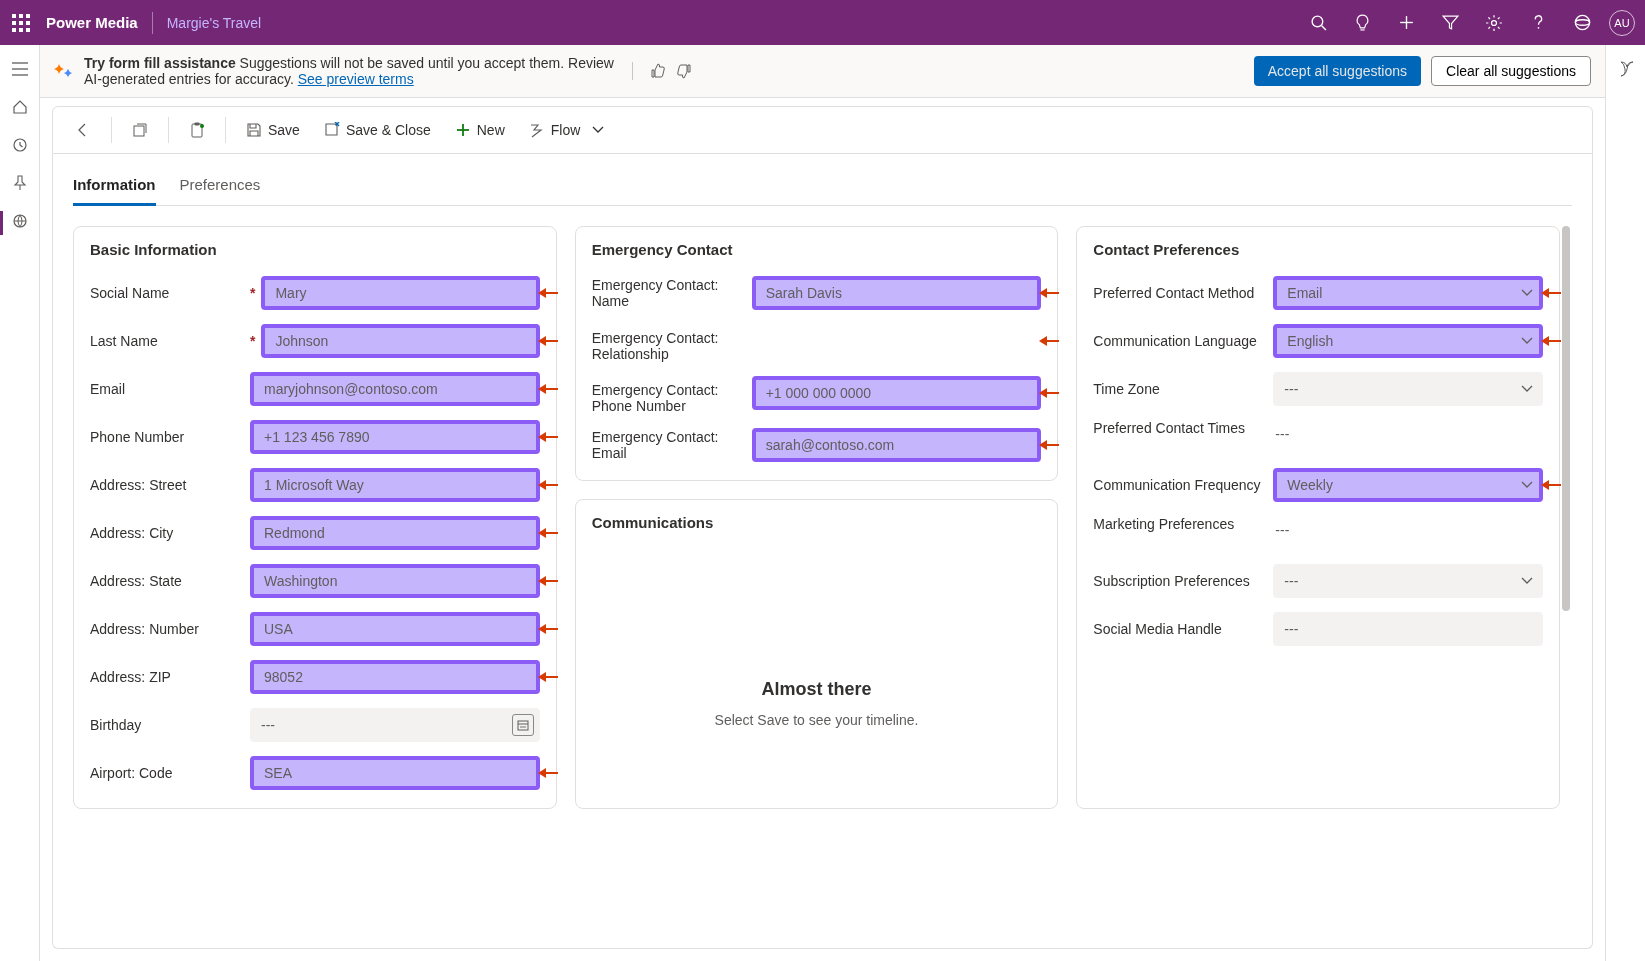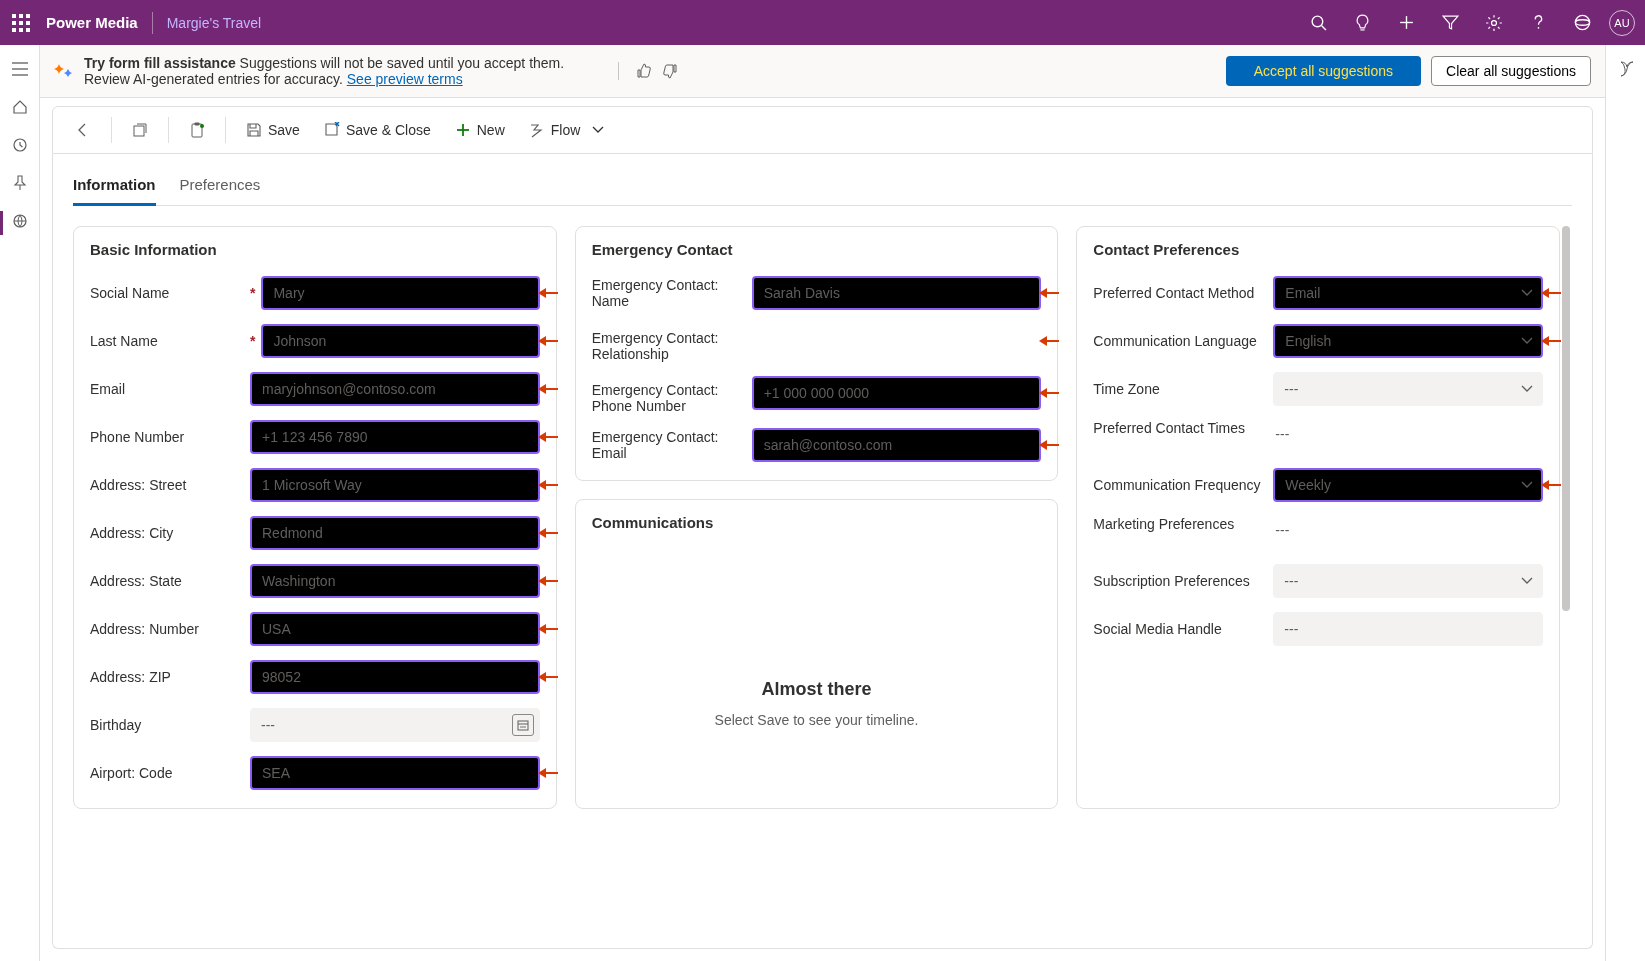--- a/index.html
+++ b/index.html
@@ -27,21 +27,21 @@
   .copilot-rail { width:40px; border-left:1px solid #e1dfdd; display:flex; flex-direction:column; align-items:center; padding-top:14px;}
   .copilot-rail .rail-icon { width:22px; height:22px; color:#605e5c; cursor:pointer;}
 
   .infobar { display:flex; align-items:center; gap:10px; padding:10px 14px; border-bottom:1px solid #e1dfdd; background:#faf9f8;}
   .infobar .sparkle { width:20px; height:20px;}
   .infobar .info-text { flex:1;}
   .infobar .info-text b { font-weight:600;}
   .infobar .info-text a { color:#0067b8;}
   .infobar .vote { display:flex; gap:4px; margin-left:4px;}
   .infobar .vote-btn { width:22px; height:22px; color:#605e5c; cursor:pointer; display:flex; align-items:center; justify-content:center;}
-  .infobar button.primary { background:#0067b8; color:#fde047; border:none; padding:7px 28px; border-radius:4px; font-size:14px; cursor:pointer;}
+  .infobar button.primary { background:#0067b8; color:#e5e5e5; border:none; padding:7px 14px; border-radius:4px; font-size:14px; cursor:pointer;}
   .infobar button.secondary { background:#fff; border:1px solid #8a8886; padding:6px 14px; border-radius:4px; font-size:14px; cursor:pointer;}
 
   .cmdbar { display:flex; align-items:center; gap:4px; padding:0 12px; height:48px; margin:8px 12px 0 12px; border:1px solid #e1dfdd; border-radius:6px 6px 0 0; background:#fff;}
   .cmdbar .cmd-btn { display:flex; align-items:center; gap:6px; padding:6px 10px; border-radius:4px; cursor:pointer; font-size:14px;}
   .cmdbar .vsep { width:1px; height:26px; background:#e1dfdd; margin:0 6px;}
 
   .page-card { margin:0 12px 12px 12px; border:1px solid #e1dfdd; border-top:none; border-radius:0 0 6px 6px; flex:1; overflow:auto; background:#fff; padding:16px 20px 4px 20px; position:relative;}
   .page-title { font-size:24px; font-weight:600; margin-bottom:26px;}
   .tabs { display:flex; gap:24px; border-bottom:1px solid #e1dfdd; margin-bottom:20px;}
   .tab { padding:6px 0 12px 0; font-size:15px; color:#605e5c; cursor:pointer; position:relative;}
@@ -49,21 +49,21 @@
   .tab.active::after { content:""; position:absolute; bottom:-1px; left:0; right:0; height:3px; background:#0067b8;}
 
   .sections-row { display:grid; grid-template-columns: 1fr 1fr 1fr; gap:18px;border-radius:27px; }
   .section-card { border:1px solid #e1dfdd; border-radius:8px; padding:14px 16px 18px 16px;}
   .section-title { font-weight:600; font-size:15px; margin-bottom:18px;}
 
   .field-row { display:flex; align-items:center; margin-bottom:14px; position:relative;}
   .field-label { width:160px; font-size:14px; color:#323130; padding-right:8px;}
   .req { color:#a4262c; margin-right:6px; font-weight:600;}
   .field-input-wrap { flex:1; position:relative;}
-  .field-input { width:100%; height:34px; background:#000000; border:2px solid #8b5cf6; border-radius:4px; padding:0 10px; font-size:14px; color:#605e5c;}
+  .field-input { width:100%; height:34px; background:#c4b5fd; border:4px solid #8b5cf6; border-radius:4px; padding:0 10px; font-size:14px; color:#605e5c;}
   .field-input.gray { background:#f3f2f1; border:1px solid #f3f2f1; color:#605e5c;}
   .field-input.chev { padding-right:28px; }
   .field-static { color:#605e5c; padding-left:2px; font-size:14px;}
   .chev-down { position:absolute; right:10px; top:50%; transform:translateY(-50%); color:#605e5c; pointer-events:none;}
   .cal-btn { position:absolute; right:6px; top:50%; transform:translateY(-50%); width:22px; height:22px; border:1px solid #8a8886; border-radius:3px; display:flex; align-items:center; justify-content:center; cursor:pointer;}
   .red-arrow { position:absolute; right:-18px; top:50%; transform:translateY(-50%); width:20px; height:12px;}
   .red-arrow svg { width:20px; height:12px;}
 
   .timeline-empty { text-align:center; padding:130px 20px 20px 20px;}
   .timeline-empty h3 { font-size:18px; font-weight:600; margin-bottom:12px;}

